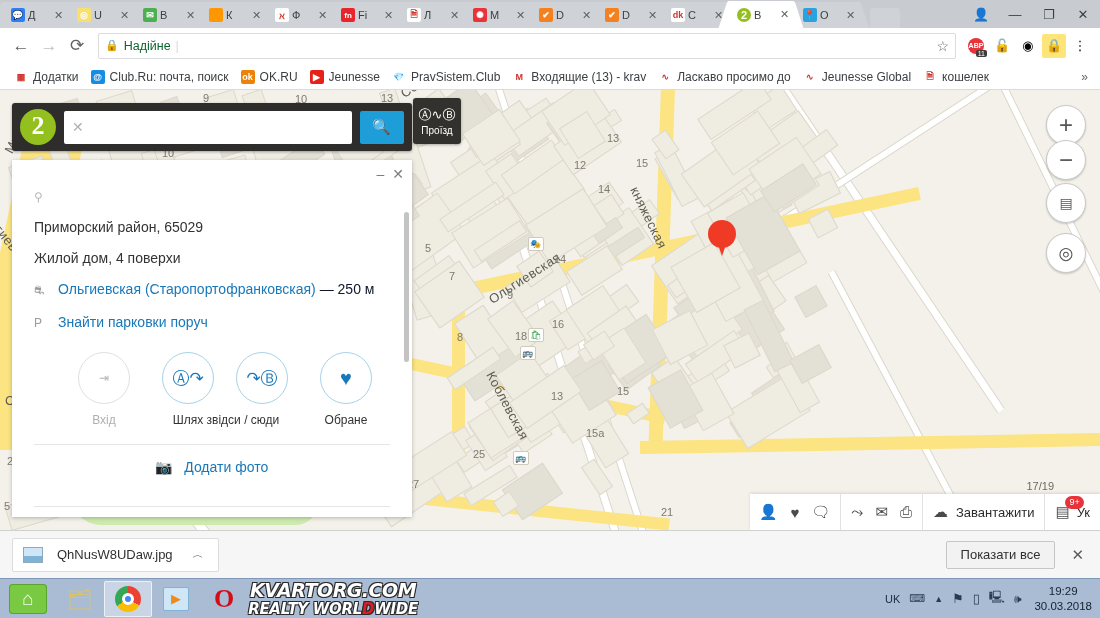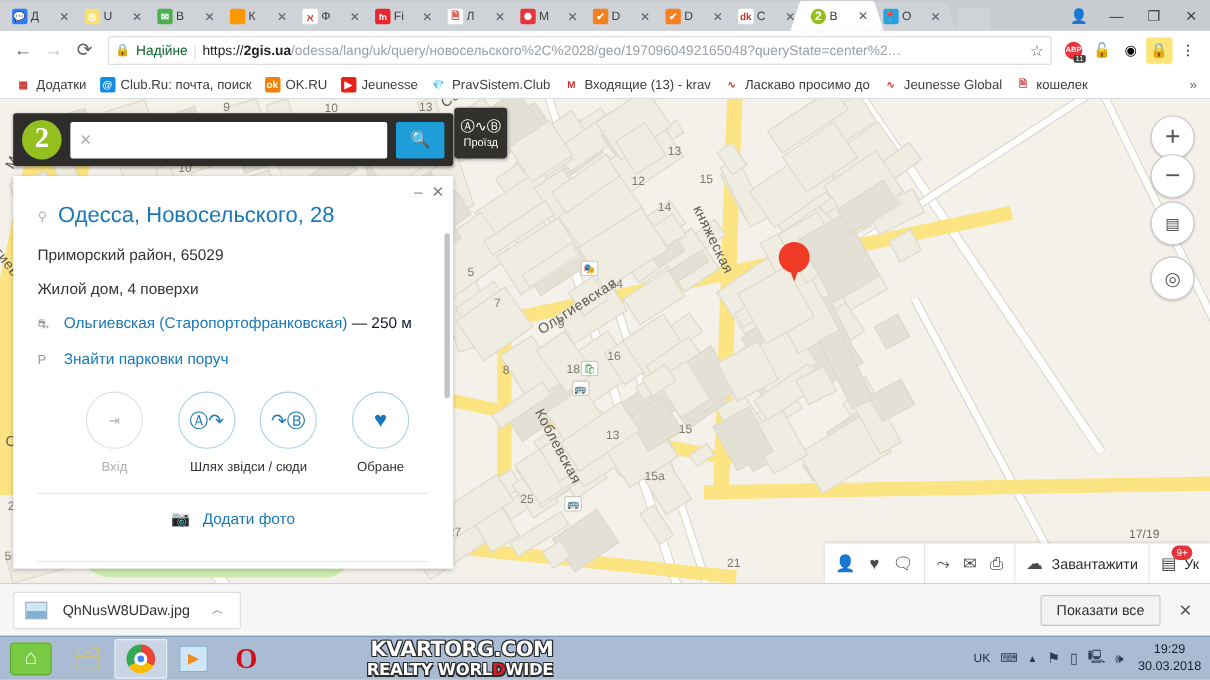--- a/index.html
+++ b/index.html
@@ -189,22 +189,22 @@
                        align-items:center; justify-content:center; color:#eafbe0; font-size:19px; }
   .tbitem { width:48px; height:36px; display:flex; align-items:center; justify-content:center; }
   .tbitem.pinned { background:rgba(255,255,255,.38); border:1px solid rgba(255,255,255,.65);
                    border-radius:2px; }
   .tray { margin-left:auto; display:flex; align-items:center; gap:9px; padding-right:8px;
           font-size:11px; color:#1c2b3f; }
   .trayico { display:flex; align-items:center; justify-content:center; font-size:13px; color:#2b3a4f; }
   .clock { text-align:center; line-height:1.25; font-size:11.5px; color:#16202e; padding-left:4px; }
 
   
-  .wm { position:absolute; left:163px; top:581px; width:340px; text-align:right;
-        font-family:"DejaVu Sans", sans-serif; font-weight:bold; 
+  .wm { position:absolute; left:163px; top:581px; width:340px; text-align:center;
+        font-family:"DejaVu Sans", sans-serif; font-weight:bold; font-style:italic;
         line-height:1; pointer-events:none; }
   .wm .l1 { font-size:19px; color:#fff; letter-spacing:-.5px;
             text-shadow:1px 1px 0 #2b2b2b, -1px 1px 0 #2b2b2b, 1px -1px 0 #2b2b2b, -1px -1px 0 #2b2b2b; }
   .wm .l2 { font-size:15px; color:#fff; letter-spacing:-.3px; margin-top:2px;
             text-shadow:1px 1px 0 #2b2b2b, -1px 1px 0 #2b2b2b, 1px -1px 0 #2b2b2b, -1px -1px 0 #2b2b2b; }
   .wm .l2 .red { color:#d81f26; }
 </style>
 </head>
 <body>
 
@@ -289,21 +289,20 @@
 
   <div class="toolbar">
     <div class="navbtn">←</div>
     <div class="navbtn dim">→</div>
     <div class="navbtn">⟳</div>
 
     <div class="omnibox">
       <span class="lockico">🔒</span>
       <span class="secure">Надійне</span>
       <span class="osep">|</span>
-      <span class="url"><span class="u2" id="u-scheme">https://</span><b id="u-host">2gis.ua</b><span id="u-path">/odessa/lang/uk/query/новосельского%2C%2028/geo/1970960492165048?queryState=center%2…</span></span>
       <span class="star">☆</span>
     </div>
 
     <div class="exticon">
       <span style="width:16px;height:16px;border-radius:50%;background:#e8333a;color:#fff;font-size:7px;display:flex;align-items:center;justify-content:center;font-weight:bold;">ABP</span>
       <span style="position:absolute;right:1px;bottom:1px;background:#3c3c3c;color:#fff;font-size:7px;border-radius:2px;padding:0 2px;">11</span>
     </div>
     <div class="exticon">🔓</div>
     <div class="exticon">◉</div>
     <div class="exticon" style="background:#fde57a;border-radius:2px;">🔒</div>
@@ -747,21 +746,20 @@
 
 <div class="card">
   <div class="cardwin">
     <span>–</span>
     <span>✕</span>
   </div>
 
   <div class="cardbody">
     <div class="ctitle">
       <span class="pinico">⚲</span>
-      <h1>Одесса, Новосельского, 28</h1>
     </div>
 
     <div class="crow">Приморский район, 65029</div>
     <div class="crow">Жилой дом, 4 поверхи</div>
 
     <div class="crow2">
       <span class="ico">⛐</span>
       <span>
         <span class="lnk">Ольгиевская (Старопортофранковская)</span>
         <span class="metro-dist">— 250 м</span>

